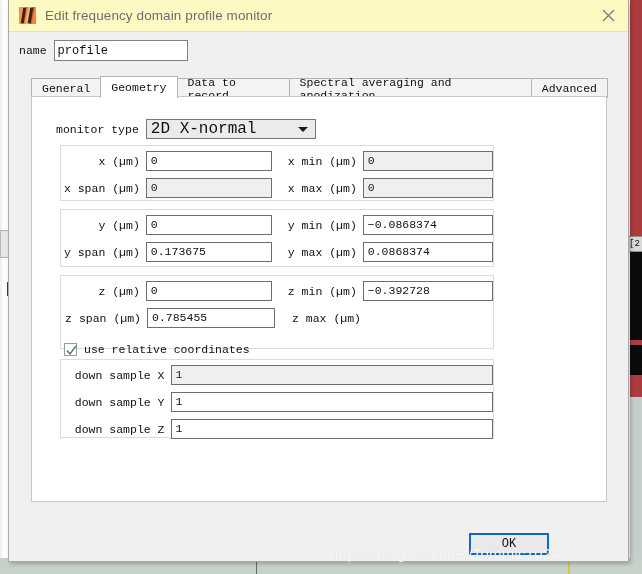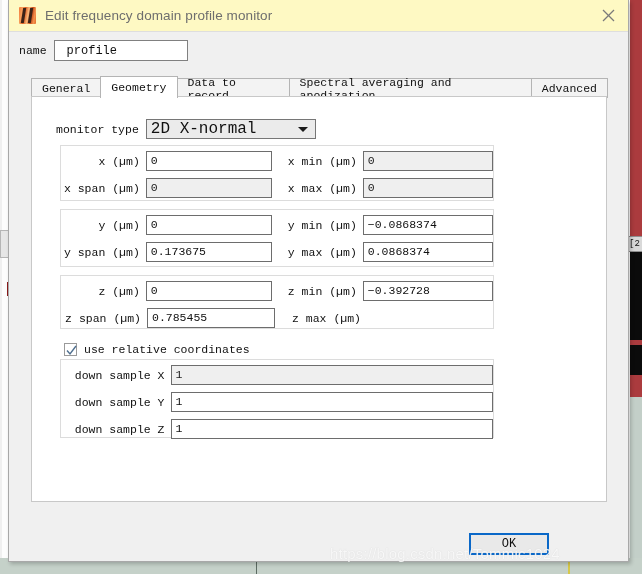--- a/index.html
+++ b/index.html
@@ -114,21 +114,21 @@
     display: flex; align-items: center;
   }
   .lbl {
     font-family: "Liberation Mono", monospace;
     font-size: 11.5px; color: #101010; letter-spacing: 0px;
   }
   .name-input {
     margin-left: 7px; width: 134px; height: 21px;
     border: 1px solid #808080; background: #ffffff;
     font-family: "Liberation Mono", monospace; font-size: 12px;
-    color: #101010; padding: 0 12px; line-height: 19px;
+    color: #101010; padding: 0 3px; line-height: 19px;
     outline: none;
   }
 
   
   .tabstrip {
     position: absolute; left: 22px; top: 76px; width: 576px; height: 21px;
     display: flex; align-items: flex-end;
   }
   .tab {
     height: 20px; border: 1px solid #b4b4b4; border-bottom: none;
@@ -165,21 +165,21 @@
     border-top: 5px solid #1a1a1a;
   }
 
   
   .gbox {
     position: absolute; left: 28px; width: 434px;
     border: 1px solid #dcdcdc; background: #ffffff;
   }
   #gbox-x { top: 48px;  height: 56px; }
   #gbox-y { top: 112px; height: 58px; }
-  #gbox-z { top: 178px; height: 54px; }
+  #gbox-z { top: 178px; height: 74px; }
   #gbox-ds { top: 262px; height: 79px; }
 
   .frow { display: flex; align-items: center; height: 24px; margin-top: 3px; }
   .frow .cap {
     font-family: "Liberation Mono", monospace; font-size: 11.5px;
     color: #101010; text-align: right; width: 86px; padding-right: 6px;
     white-space: nowrap;
   }
   .fld {
     height: 20px; border: 1px solid #6d6d6d; background: #ffffff;

